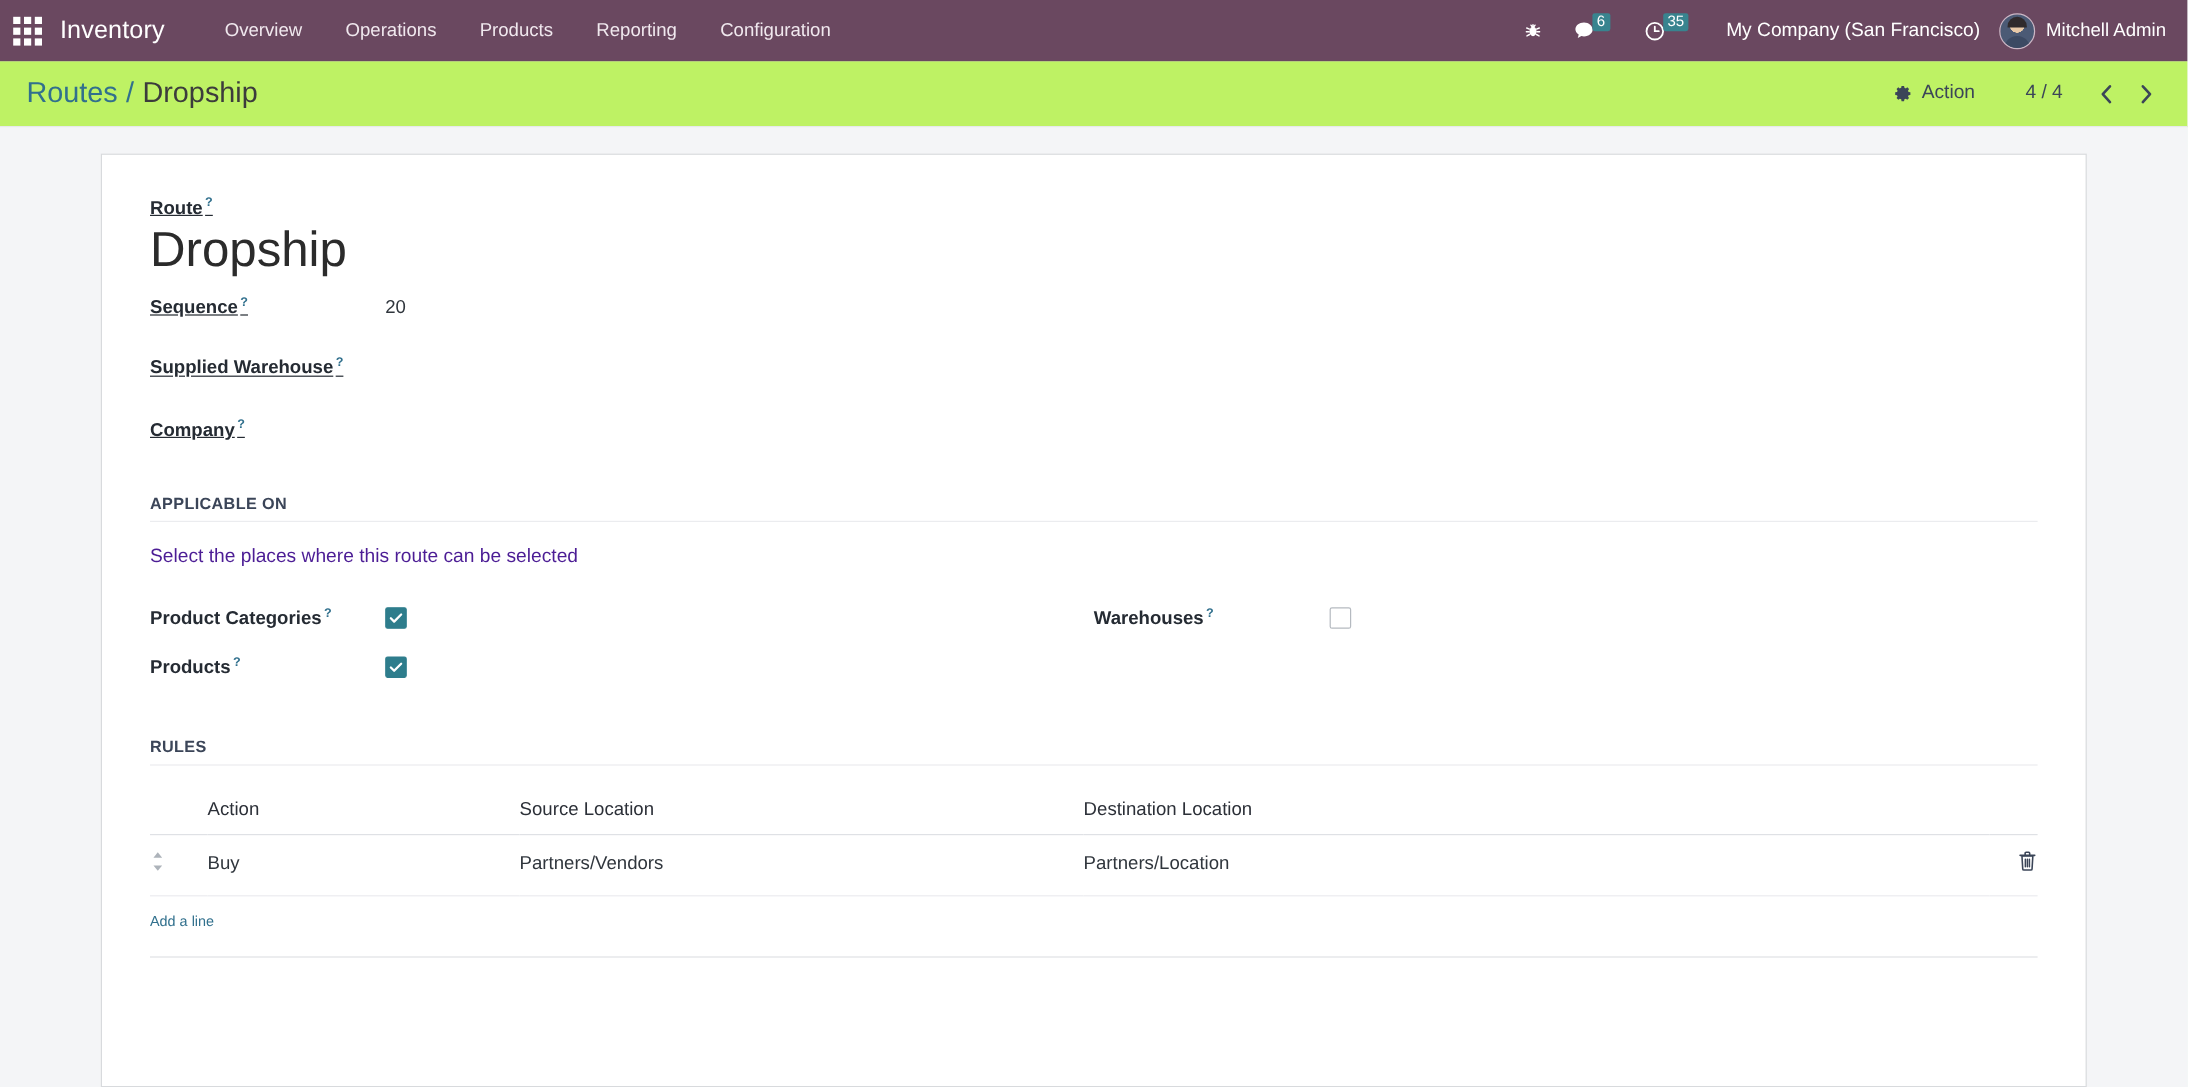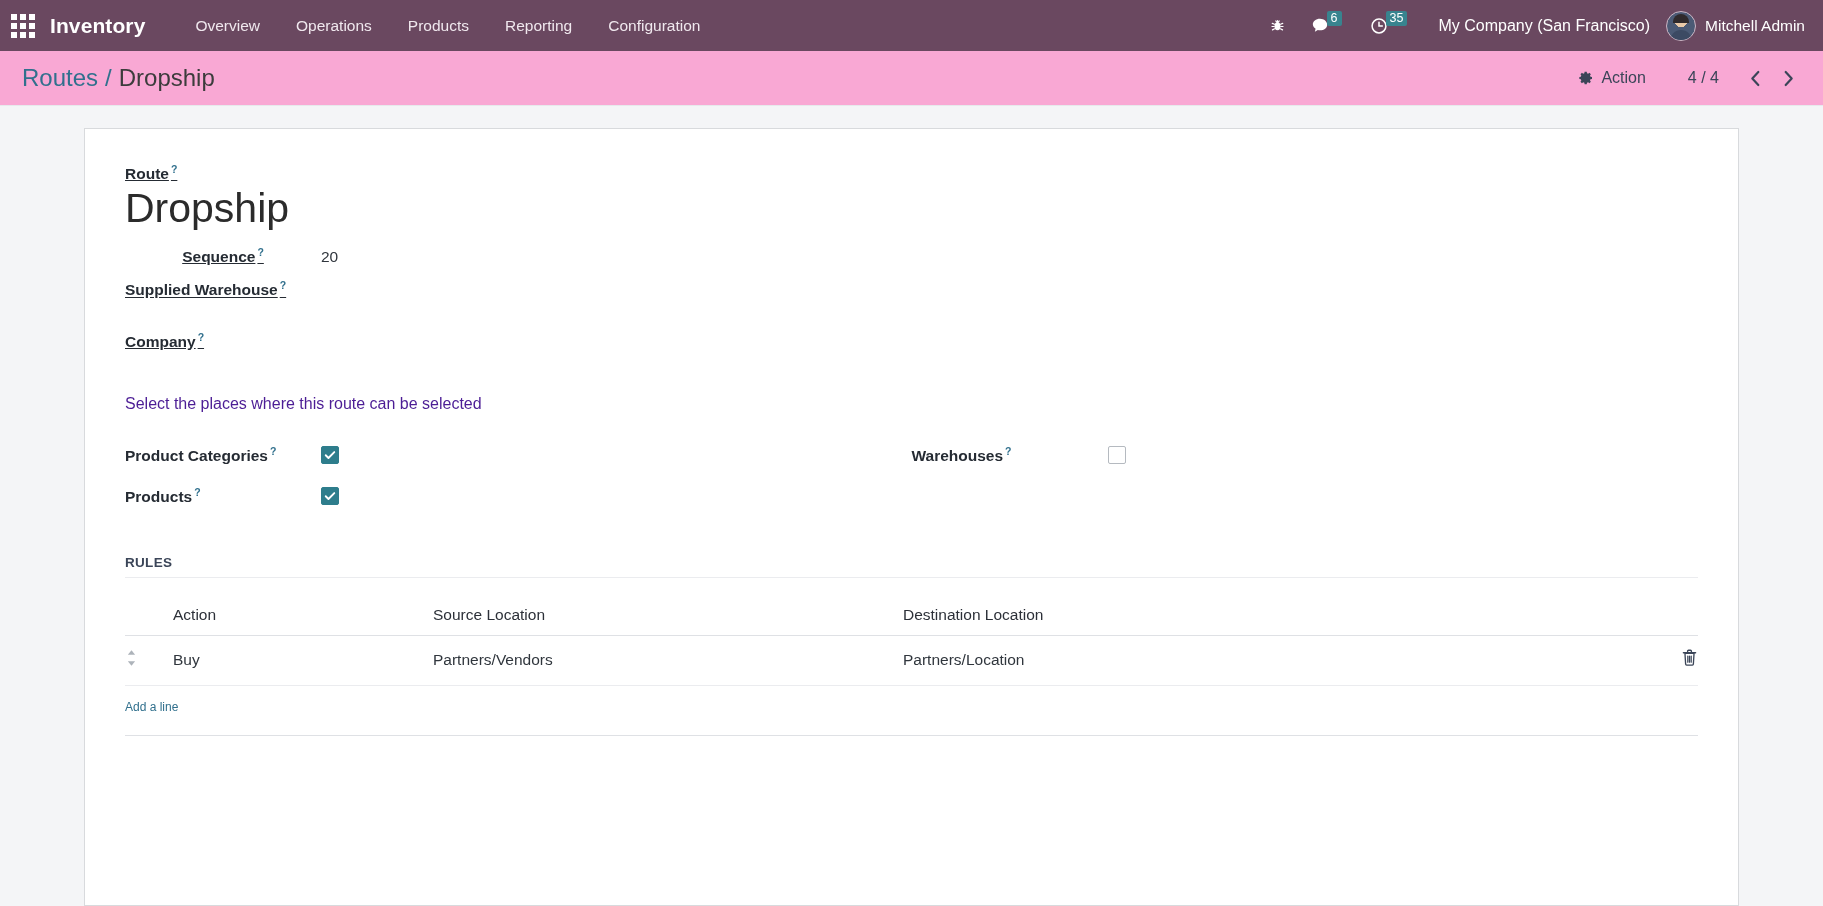--- a/index.html
+++ b/index.html
@@ -25,21 +25,21 @@
     display: grid;
     grid-template-columns: repeat(3, 6px);
     grid-template-rows: repeat(3, 6px);
     gap: 3px;
     justify-content: center; align-content: center;
     cursor: pointer;
     margin-right: 14px;
   }
   .apps-grid i { display: block; background: #fff; width: 6px; height: 6px; }
   .brand {
-    font-size: 21px; font-weight: bold; color: #fff;
+    font-size: 21px; font-weight: normal; color: #fff;
     letter-spacing: .1px; margin-right: 32px; cursor: pointer;
     white-space: nowrap;
   }
   .nav-menu { display: flex; align-items: center; gap: 0; }
   .nav-item {
     font-size: 15.5px; color: #f0e8ee; padding: 14px 18px;
     cursor: pointer; white-space: nowrap;
   }
 
   .nav-right {
@@ -77,21 +77,21 @@
     transform: translateX(-50%);
     width: 16px; height: 9px; border-radius: 8px 8px 0 0;
     background: #2f2a2c; z-index: 2;
   }
   .user-name {
     font-size: 15.5px; color: #fff; cursor: pointer; white-space: nowrap;
   }
 
   
   .control-panel {
-    height: 55px; background: #f9a8d4;
+    height: 55px; background: #bef264;
     border-bottom: 1px solid #e7e9ec;
     display: flex; align-items: center;
     padding: 0 18px 0 22px;
   }
   .breadcrumb { font-size: 24px; display: flex; align-items: baseline; }
   .bc-link { color: #31708d; cursor: pointer; }
   .bc-sep { color: #31708d; margin: 0 7px; }
   .bc-current { color: #3c3c3c; }
 
   .cp-right { margin-left: auto; display: flex; align-items: center; }
@@ -133,21 +133,21 @@
     color: #31708d; font-size: 10.5px; vertical-align: super;
     margin-left: 2px; cursor: pointer; font-weight: bold;
   }
   .fvalue { font-size: 15.5px; color: #30363d; }
 
   .route-label { margin-top: 8px; }
   .route-title {
     font-size: 41px; color: #2b2b2b; font-weight: normal;
     line-height: 1.15; margin: 2px 0 14px 0;
   }
-  .row-sequence { margin-bottom: 13px; text-align: center; }
+  .row-sequence { margin-bottom: 30px; }
   .row-supplied { margin-bottom: 31px; }
   .row-company { margin-bottom: 0; }
 
   
   .section {
     margin-top: 44px;
   }
   .section-title {
     font-size: 13.5px; font-weight: bold; color: #3b4558;
     letter-spacing: .3px; padding-bottom: 7px;
@@ -318,20 +318,21 @@
       <span class="flabel"><span>Supplied Warehouse</span><span class="help-q">?</span></span>
       <span class="fvalue"></span>
     </div>
 
     <div class="field-row row-company">
       <span class="flabel"><span>Company</span><span class="help-q">?</span></span>
       <span class="fvalue"></span>
     </div>
 
     <div class="section">
+      <div class="section-title">APPLICABLE ON</div>
       <div class="section-help">Select the places where this route can be selected</div>
 
       <div class="checks">
 
         <div class="check-col">
 
           <div class="check-row">
             <span class="check-label"><span>Product Categories</span><span class="help-q">?</span></span>
             <span class="cbox on">
               <svg width="12" height="12" viewBox="0 0 14 14">

